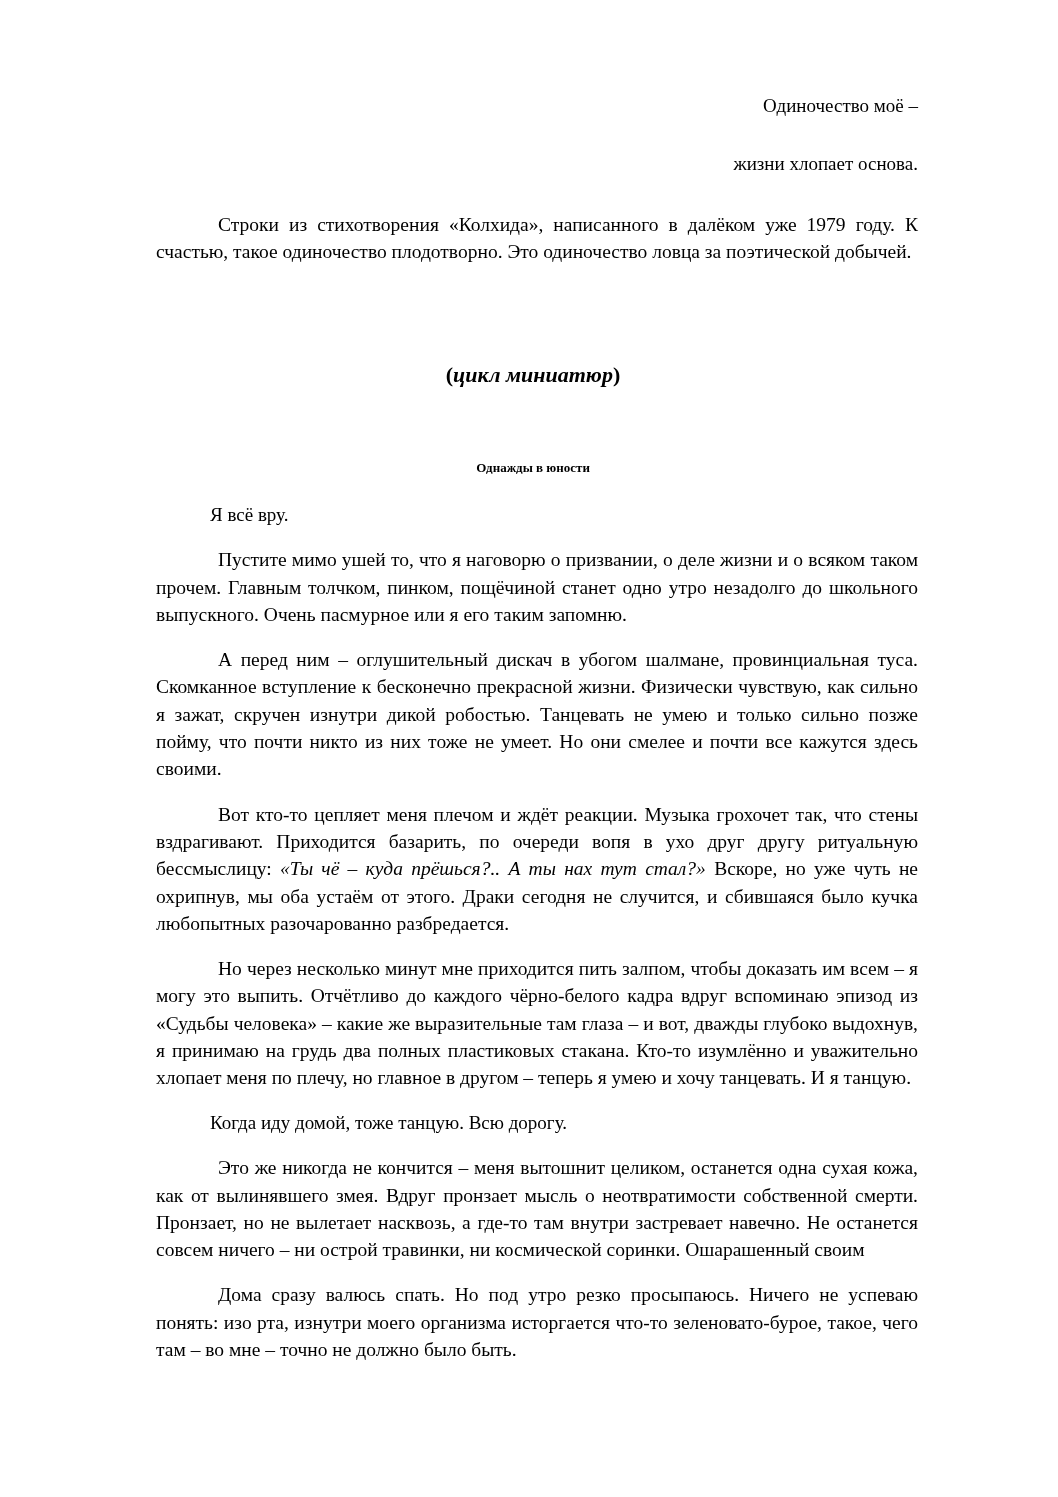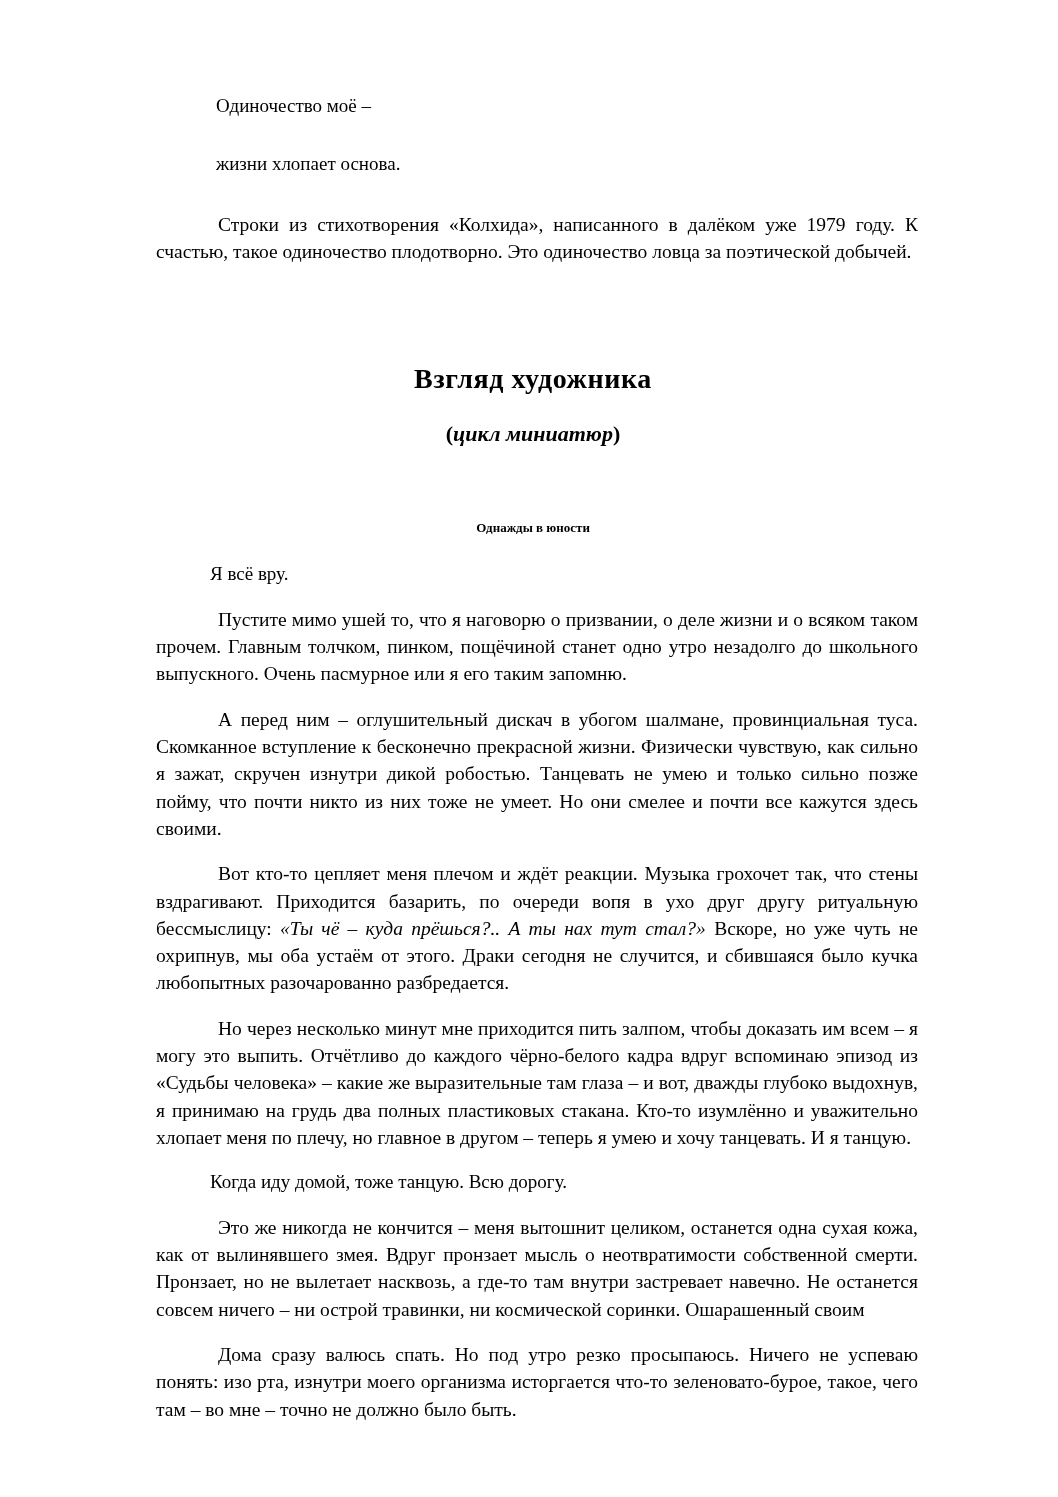--- a/index.html
+++ b/index.html
@@ -24,21 +24,21 @@
   .content {
     position: absolute;
     left: 148px;
     top: 92px;
     width: 770px;
   }
   
   .verse {
     font-size: 19px;
     line-height: 1.45;
-    text-align: left;
+    text-align: right;
     text-indent: 68px;
     margin: 0 0 30px 0;
   }
   .verse.second {
     margin-bottom: 34px;
   }
   
   p.body {
     font-size: 19.5px;
     line-height: 1.40;
@@ -99,21 +99,20 @@
 
 <div class="page">
   <div class="content">
 
     <div class="verse">Одиночество моё –</div>
     <div class="verse second">жизни хлопает основа.</div>
 
     <p class="body">Строки из стихотворения «Колхида», написанного в далёком уже 1979 году. К счастью, такое одиночество плодотворно. Это одиночество ловца за поэтической добычей.</p>
 
     <div class="title-block">
-      <h1 class="doc-title">Взгляд художника</h1>
       <div class="subtitle"><span class="paren">(</span><span class="inner">цикл миниатюр</span><span class="paren">)</span></div>
     </div>
 
     <h2 class="section-title">Однажды в юности</h2>
 
     <div class="short-para">Я всё вру.</div>
 
     <p class="body">Пустите мимо ушей то, что я наговорю о призвании, о деле жизни и о всяком таком прочем. Главным толчком, пинком, пощёчиной станет одно утро незадолго до школьного выпускного. Очень пасмурное или я его таким запомню.</p>
 
     <p class="body">А перед ним – оглушительный дискач в убогом шалмане, провинциальная туса. Скомканное вступление к бесконечно прекрасной жизни. Физически чувствую, как сильно я зажат, скручен изнутри дикой робостью. Танцевать не умею и только сильно позже пойму, что почти никто из них тоже не умеет. Но они смелее и почти все кажутся здесь своими.</p>

